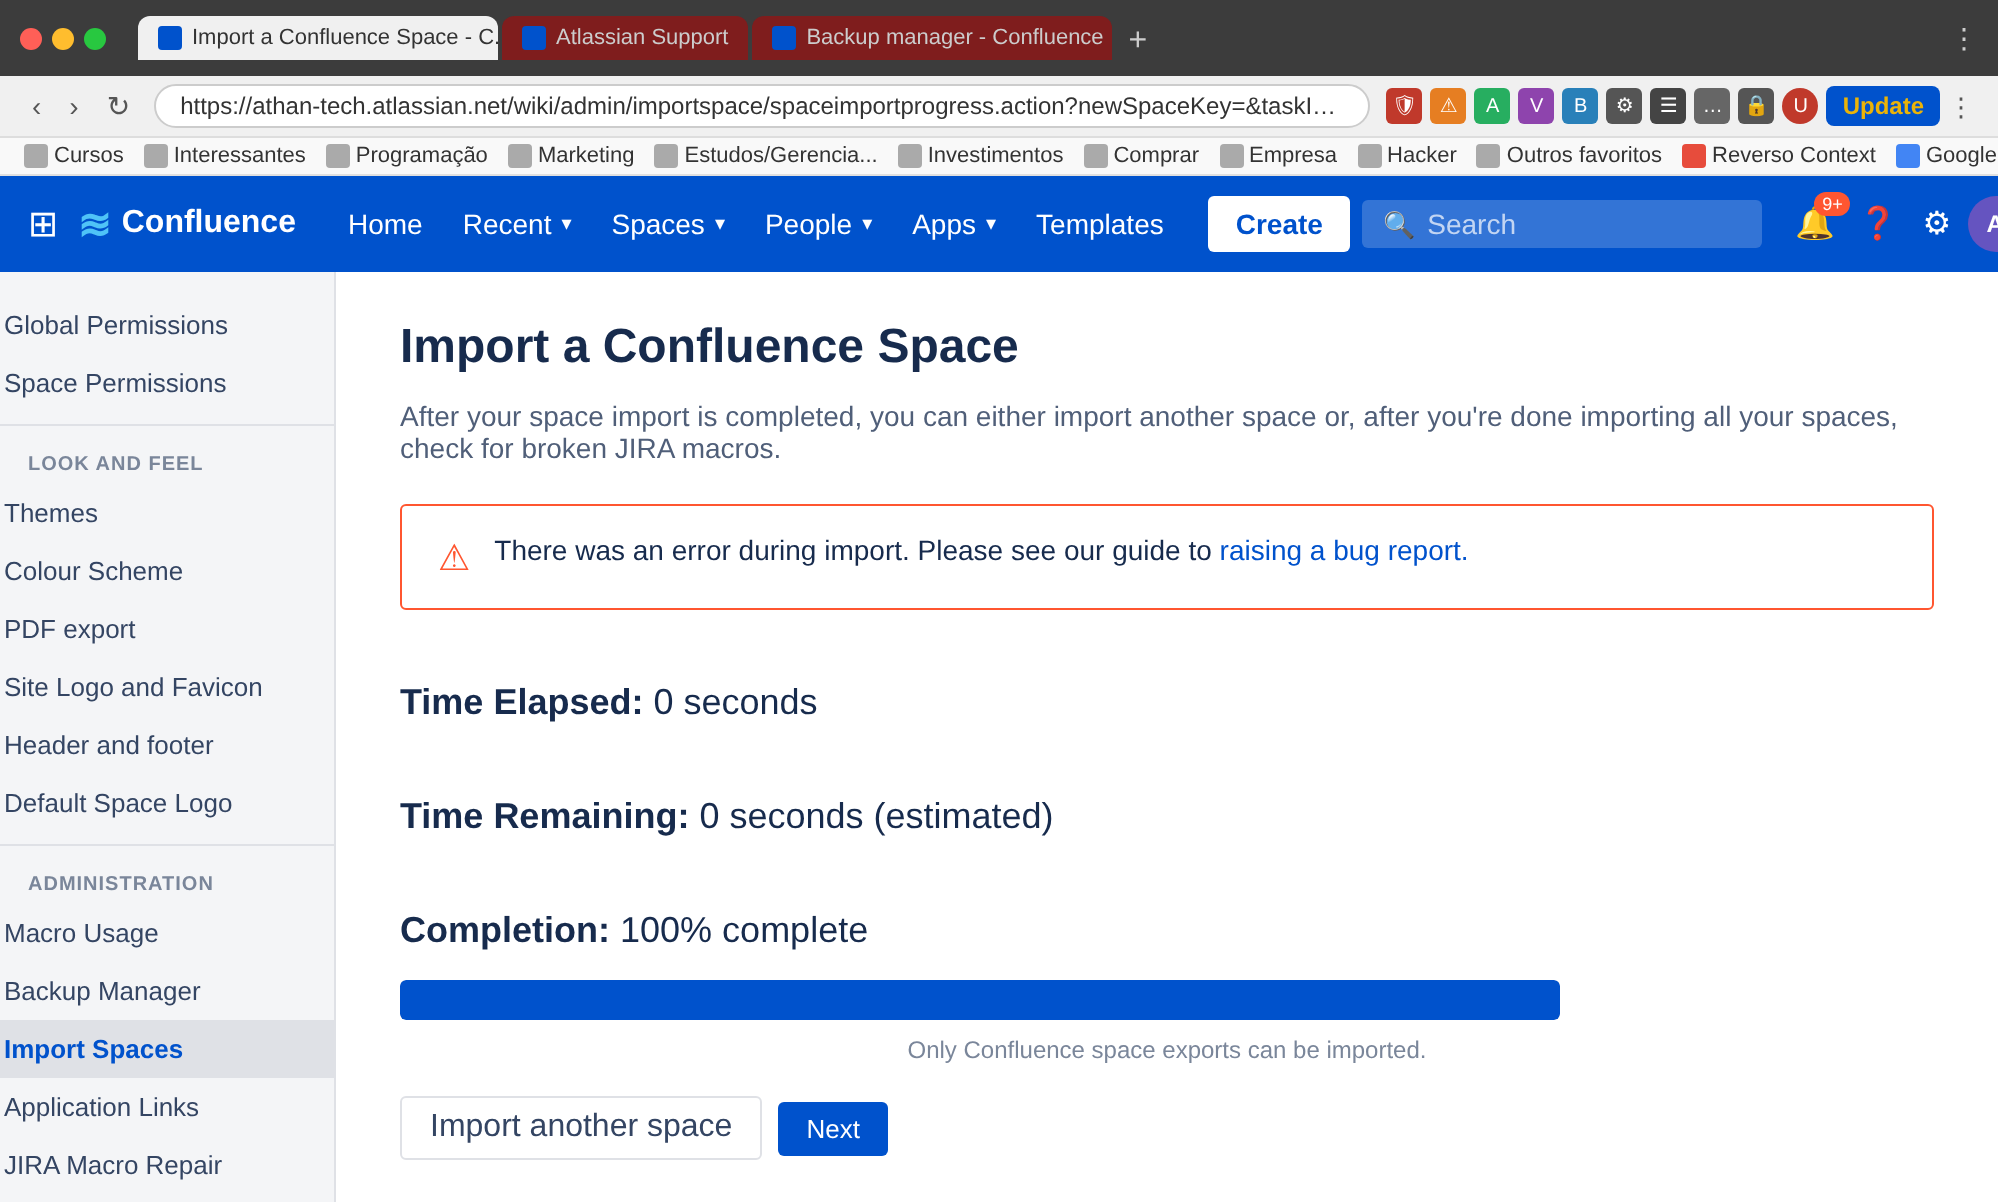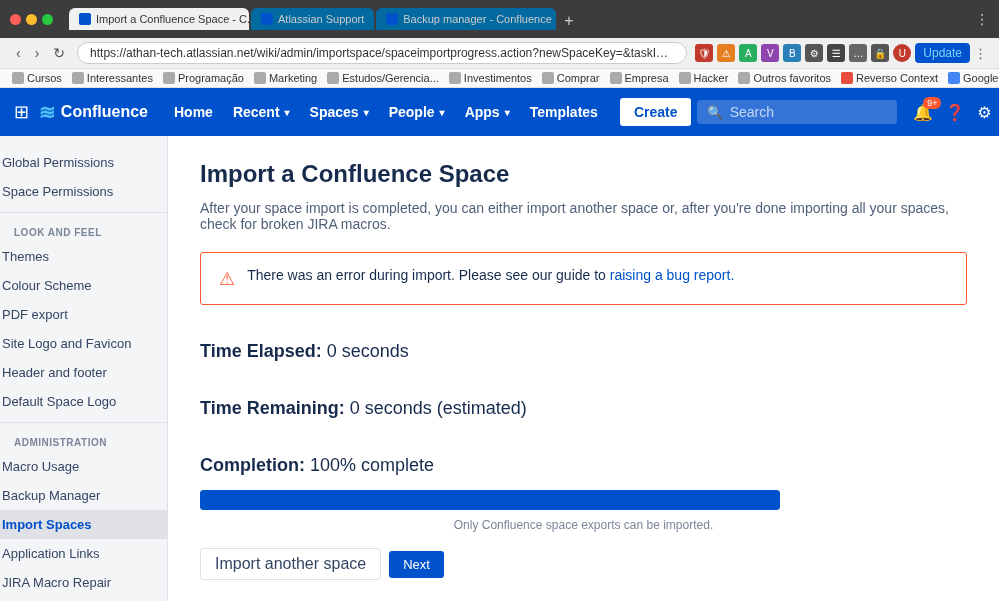--- a/index.html
+++ b/index.html
@@ -6,46 +6,46 @@
     body { font-family: -apple-system, BlinkMacSystemFont, 'Segoe UI', Arial, sans-serif; font-size: 14px; background: #fff; color: #172b4d; }
 
     
     .browser-chrome { background: #3c3c3c; height: 38px; display: flex; align-items: center; padding: 0 10px; gap: 8px; }
     .browser-dots { display: flex; gap: 5px; }
     .browser-dot { width: 11px; height: 11px; border-radius: 50%; }
     .dot-red { background: #ff5f57; }
     .dot-yellow { background: #ffbd2e; }
     .dot-green { background: #28c840; }
     .browser-tabs { display: flex; align-items: flex-end; gap: 2px; margin-left: 8px; flex: 1; }
-    .browser-tab { background: #0369a1; color: #ccc; font-size: 11px; padding: 5px 10px; border-radius: 6px 6px 0 0; display: flex; align-items: center; gap: 5px; max-width: 180px; overflow: hidden; white-space: nowrap; text-overflow: ellipsis; }
+    .browser-tab { background: #7f1d1d; color: #ccc; font-size: 11px; padding: 5px 10px; border-radius: 6px 6px 0 0; display: flex; align-items: center; gap: 5px; max-width: 180px; overflow: hidden; white-space: nowrap; text-overflow: ellipsis; }
     .browser-tab.active { background: #f0f0f0; color: #333; }
     .tab-icon { width: 12px; height: 12px; border-radius: 2px; background: #0052cc; flex-shrink: 0; }
     .tab-add { background: none; border: none; color: #ccc; font-size: 16px; cursor: pointer; padding: 0 6px; }
 
     
     .address-bar { background: #f0f0f0; padding: 4px 12px; display: flex; align-items: center; gap: 8px; border-bottom: 1px solid #ddd; }
     .nav-buttons { display: flex; gap: 6px; color: #555; font-size: 14px; }
     .nav-btn { background: none; border: none; cursor: pointer; color: #555; font-size: 14px; padding: 2px 4px; }
     .url-bar { flex: 1; background: white; border: 1px solid #ccc; border-radius: 12px; padding: 3px 12px; font-size: 12px; color: #333; overflow: hidden; text-overflow: ellipsis; white-space: nowrap; }
     .ext-icons { display: flex; gap: 4px; align-items: center; }
     .ext-icon { width: 18px; height: 18px; border-radius: 3px; background: #888; display: inline-flex; align-items: center; justify-content: center; font-size: 10px; color: white; }
-    .ext-btn { background: #0052cc; color: #7dd3fc; border: none; border-radius: 4px; padding: 3px 8px; font-size: 12px; cursor: pointer; font-weight: normal; }
+    .ext-btn { background: #0052cc; color: #eab308; border: none; border-radius: 4px; padding: 3px 8px; font-size: 12px; cursor: pointer; font-weight: bold; }
 
     
     .bookmarks-bar { background: #f9f9f9; padding: 3px 12px; border-bottom: 1px solid #e0e0e0; display: flex; align-items: center; gap: 10px; overflow: hidden; }
     .bookmark-item { font-size: 11px; color: #333; white-space: nowrap; cursor: pointer; display: flex; align-items: center; gap: 3px; }
     .bk-icon { width: 12px; height: 12px; background: #aaa; border-radius: 2px; display: inline-block; }
 
     
     .conf-nav { background: #0052cc; display: flex; align-items: center; padding: 0 14px; height: 48px; gap: 6px; }
     .conf-nav-grid { color: white; font-size: 18px; margin-right: 4px; cursor: pointer; }
     .conf-logo { display: flex; align-items: center; gap: 5px; color: white; font-weight: bold; font-size: 16px; margin-right: 12px; }
     .conf-logo-icon { color: #4fc3f7; font-size: 20px; }
     .conf-nav-links { display: flex; gap: 4px; align-items: center; }
-    .conf-nav-link { color: white; font-size: 14px; padding: 6px 8px; border-radius: 3px; cursor: pointer; display: flex; align-items: center; gap: 3px; font-weight: bold; }
+    .conf-nav-link { color: white; font-size: 14px; padding: 6px 8px; border-radius: 3px; cursor: pointer; display: flex; align-items: center; gap: 3px; }
     .conf-create-btn { background: white; color: #0052cc; border: none; border-radius: 3px; padding: 6px 14px; font-weight: bold; font-size: 14px; cursor: pointer; margin-left: 8px; }
     .conf-search { margin-left: auto; display: flex; align-items: center; background: rgba(255,255,255,0.2); border-radius: 3px; padding: 4px 10px; gap: 6px; min-width: 200px; }
     .conf-search input { background: none; border: none; color: white; outline: none; font-size: 14px; width: 150px; }
     .conf-search input::placeholder { color: rgba(255,255,255,0.7); }
     .conf-nav-icons { display: flex; gap: 4px; align-items: center; margin-left: 6px; }
     .conf-icon-btn { background: none; border: none; color: white; font-size: 16px; cursor: pointer; padding: 4px; border-radius: 3px; position: relative; }
     .conf-badge { background: #ff5630; color: white; font-size: 9px; border-radius: 8px; padding: 1px 4px; position: absolute; top: -2px; right: -4px; }
     .conf-avatar { width: 28px; height: 28px; border-radius: 50%; background: #6554c0; display: flex; align-items: center; justify-content: center; color: white; font-size: 12px; font-weight: bold; cursor: pointer; }
 
     

